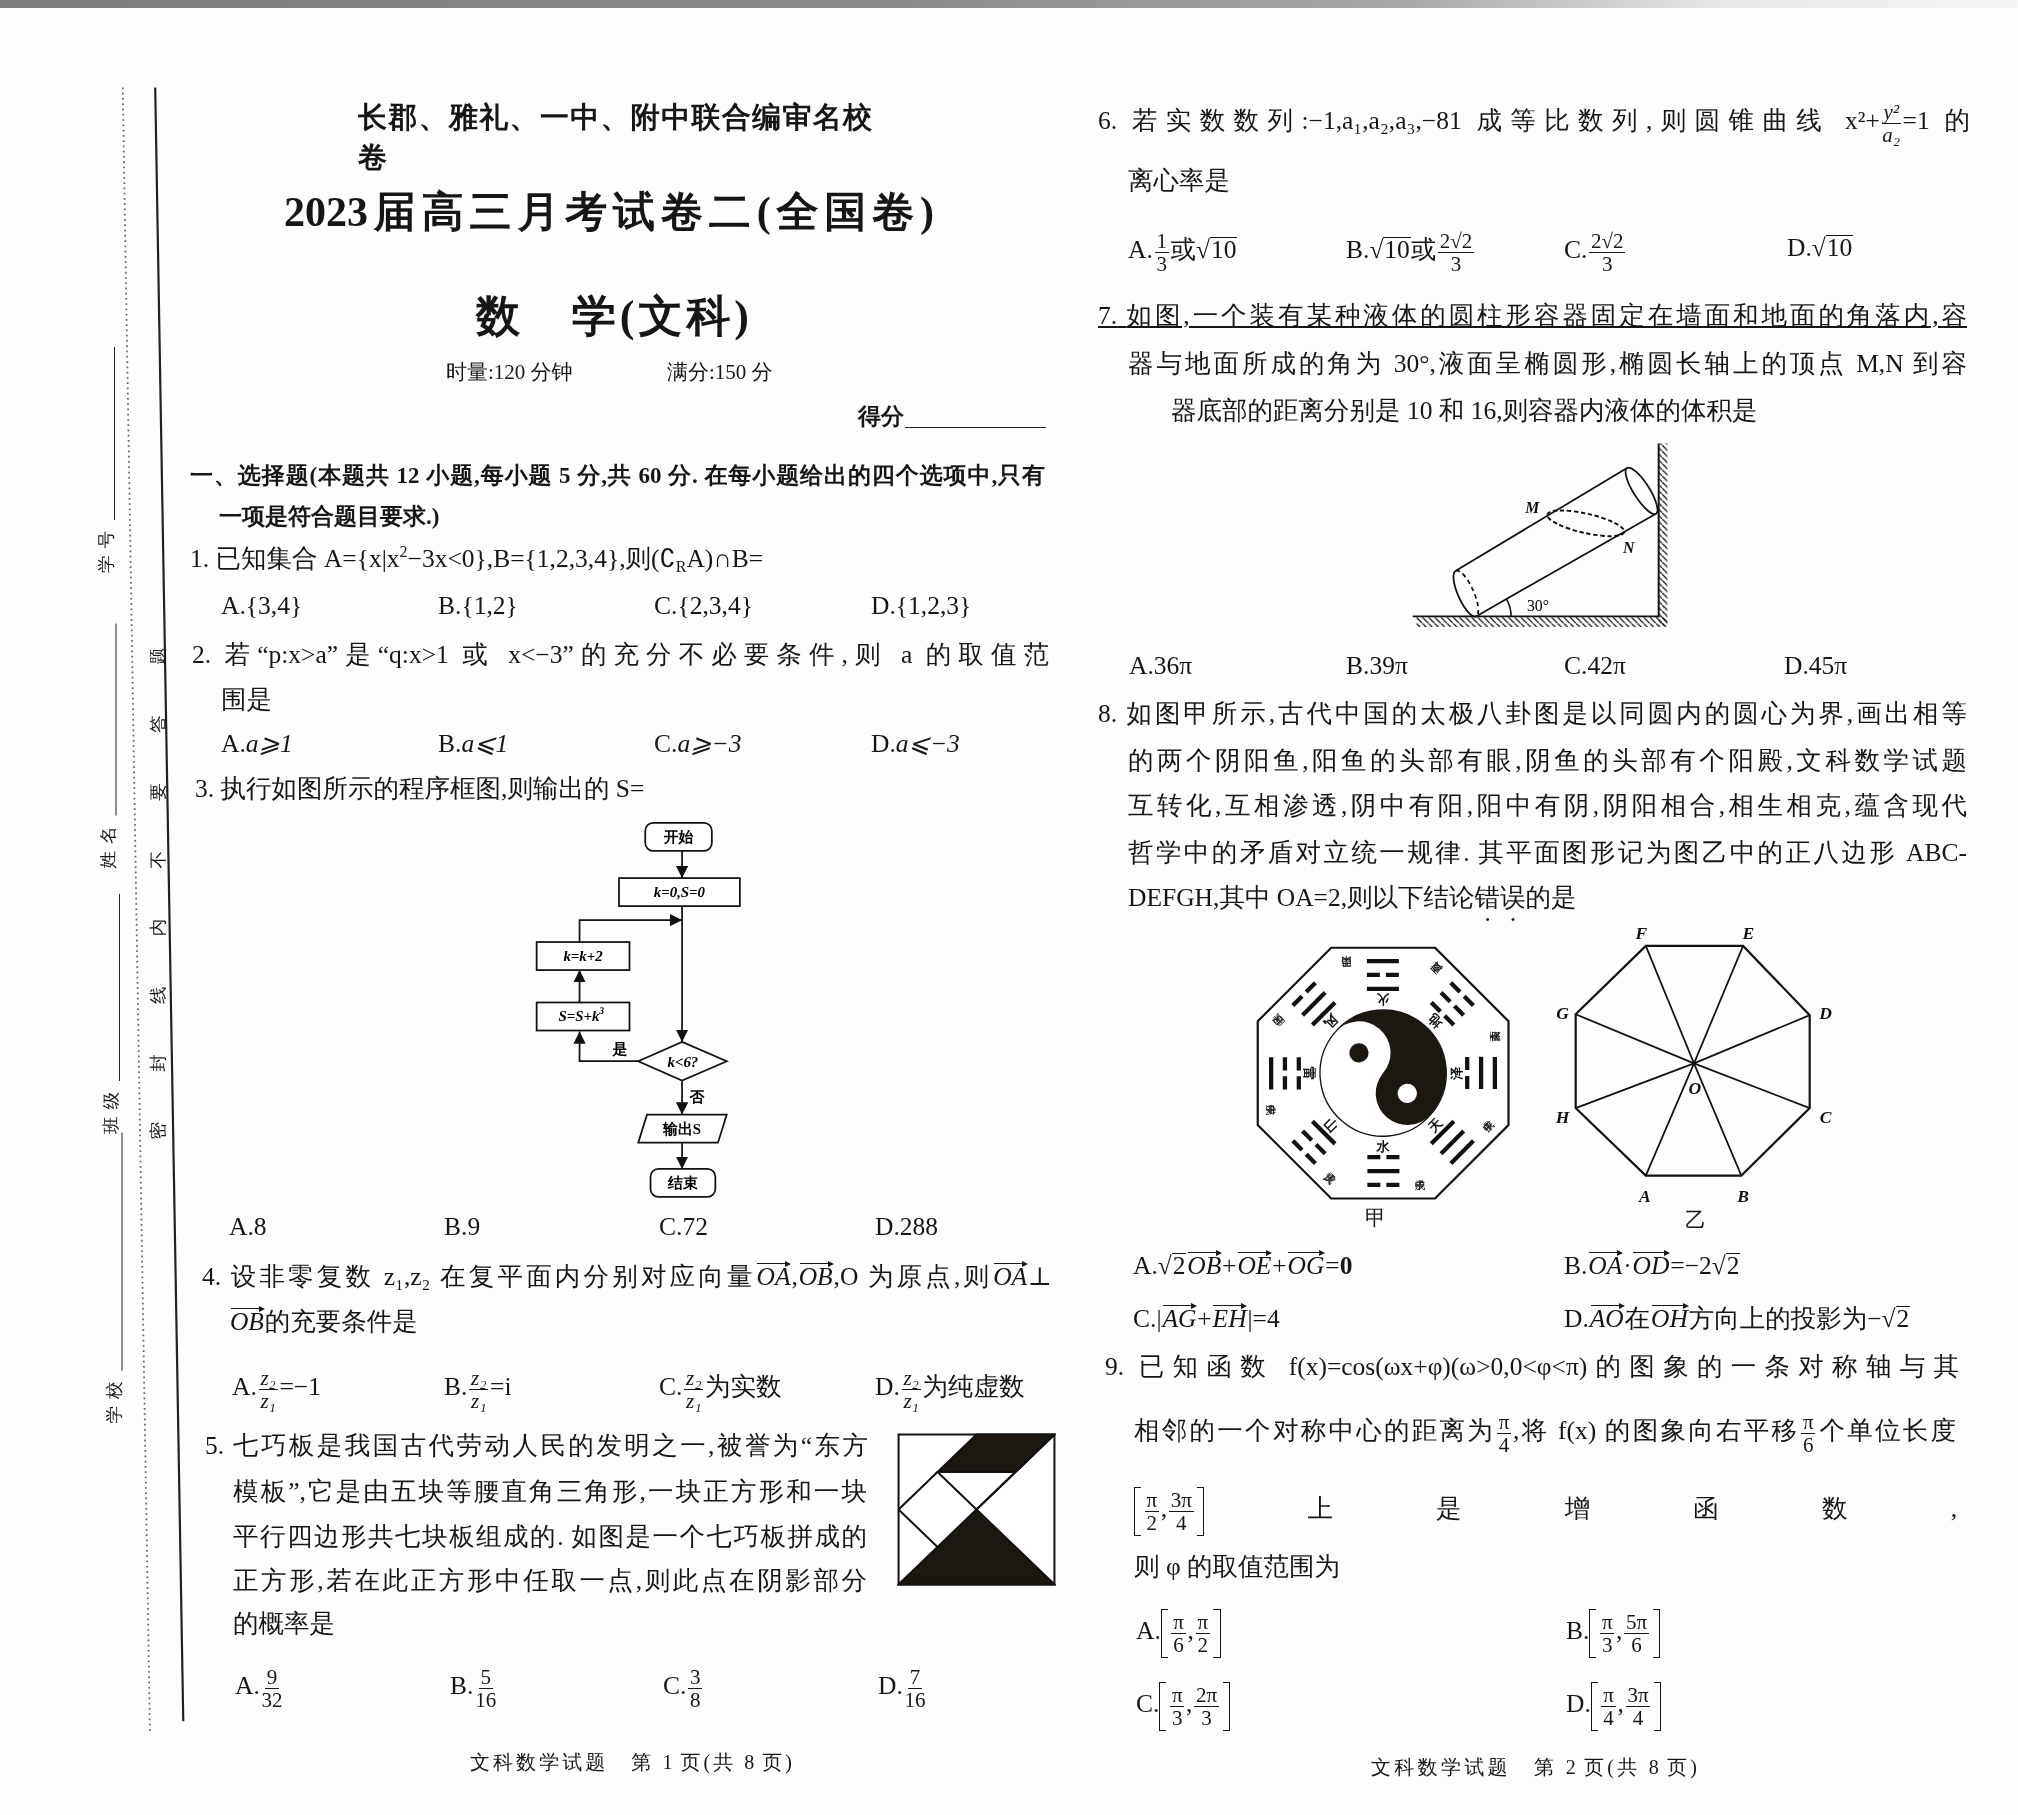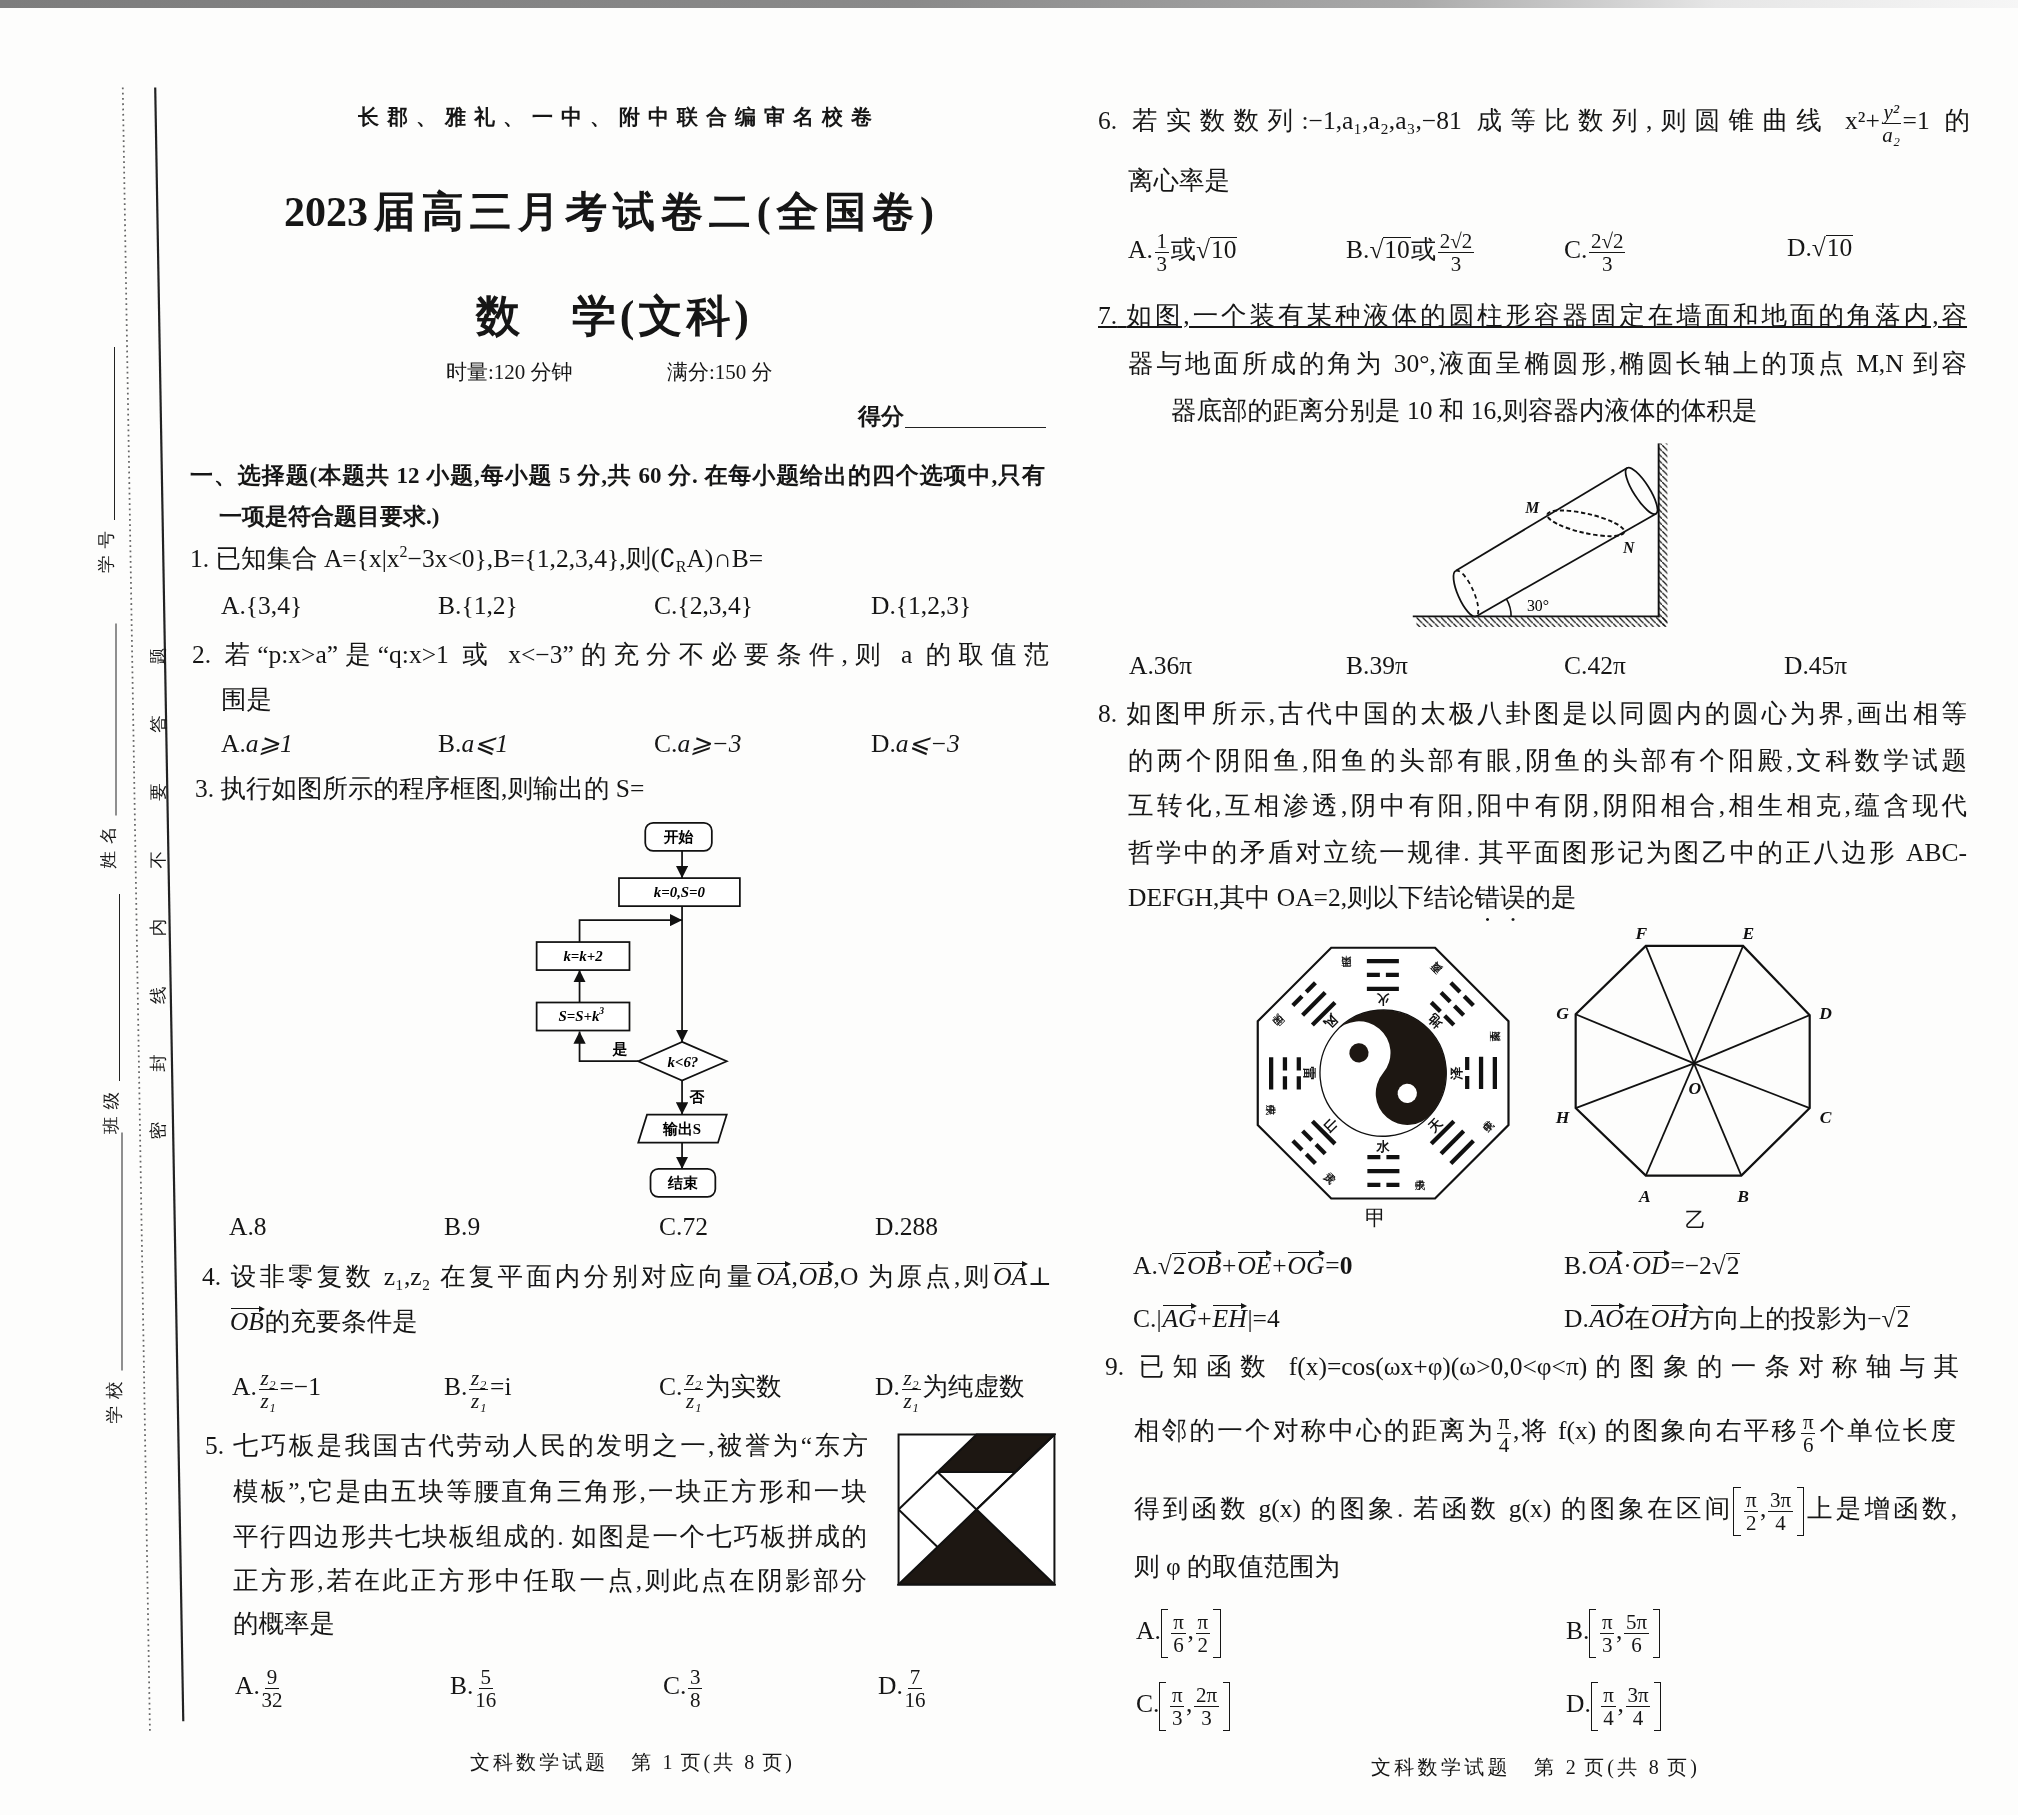--- a/index.html
+++ b/index.html
@@ -58,21 +58,21 @@
 <div class="rot" style="left:-8.8px;top:1001px;width:240px;">
   <span>班级</span>
   <span class="blank"></span>
 </div>
 <div class="rot" style="left:-32px;top:1265px;width:291px;">
   <span>学校</span>
   <span class="blank"></span>
 </div>
 <div class="seal" style="left:-88px;top:882px;width:492px;">密封线内不要答题</div>
 
-<div class="t j bold" style="left:358px;top:97px;width:514px;height:40px;line-height:40px;font-size:21px;">长郡、雅礼、一中、附中联合编审名校卷</div>
+<div class="t j bold" style="left:358px;top:97px;width:514px;height:40px;line-height:40px;font-size:29px;">长郡、雅礼、一中、附中联合编审名校卷</div>
 <div class="t j bold" style="left:284px;top:186px;width:650px;height:53px;line-height:53px;font-size:42px;">2023届高三月考试卷二(全国卷)</div>
 <div class="t j bold" style="left:476px;top:290px;width:273px;height:54px;line-height:54px;font-size:44px;">数　学(文科)</div>
 <div class="t" style="left:446px;top:358px;font-size:21px;height:28px;line-height:28px;">时量:120 分钟</div>
 <div class="t" style="left:667px;top:358px;font-size:21px;height:28px;line-height:28px;">满分:150 分</div>
 <div class="t bold" style="left:858px;top:402px;font-size:23px;height:30px;line-height:30px;">得分</div>
 <div class="abs" style="left:905px;top:427px;width:141px;border-top:1.8px solid #222;"></div>
 
 <div class="t j bold" style="left:190px;top:458px;width:855px;font-size:23px;">一、选择题(本题共 12 小题,每小题 5 分,共 60 分. 在每小题给出的四个选项中,只有</div>
 <div class="t bold" style="left:219px;top:499px;font-size:23px;">一项是符合题目要求.)</div>
 
@@ -363,21 +363,21 @@
 <div class="t j" style="left:1134px;top:1411px;width:822px;">
   <span>相邻的一个对称中心的距离为</span><span class="frac">
       <span>π</span>
       <span>4</span>
     </span><span>,将 f(x) 的图象向右平移</span><span class="frac">
       <span>π</span>
       <span>6</span>
     </span><span>个单位长度</span>
 </div>
 <div class="t j" style="left:1134px;top:1487px;width:823px;">
-  <span>得到函数 g(x) 的图象. 若函数 g(x) 的图象在区间</span><span class="lb"></span><span class="frac">
+  <span class="lb"></span><span class="frac">
       <span>π</span>
       <span>2</span>
     </span><span>,</span><span class="frac">
       <span>3π</span>
       <span>4</span>
     </span><span class="rb"></span><span>上是增函数,</span>
 </div>
 <div class="t" style="left:1134px;top:1549px;">则 φ 的取值范围为</div>
 
 <div class="t" style="left:1136px;top:1609px;"><span>A.</span><span class="lb"></span><span class="frac">

